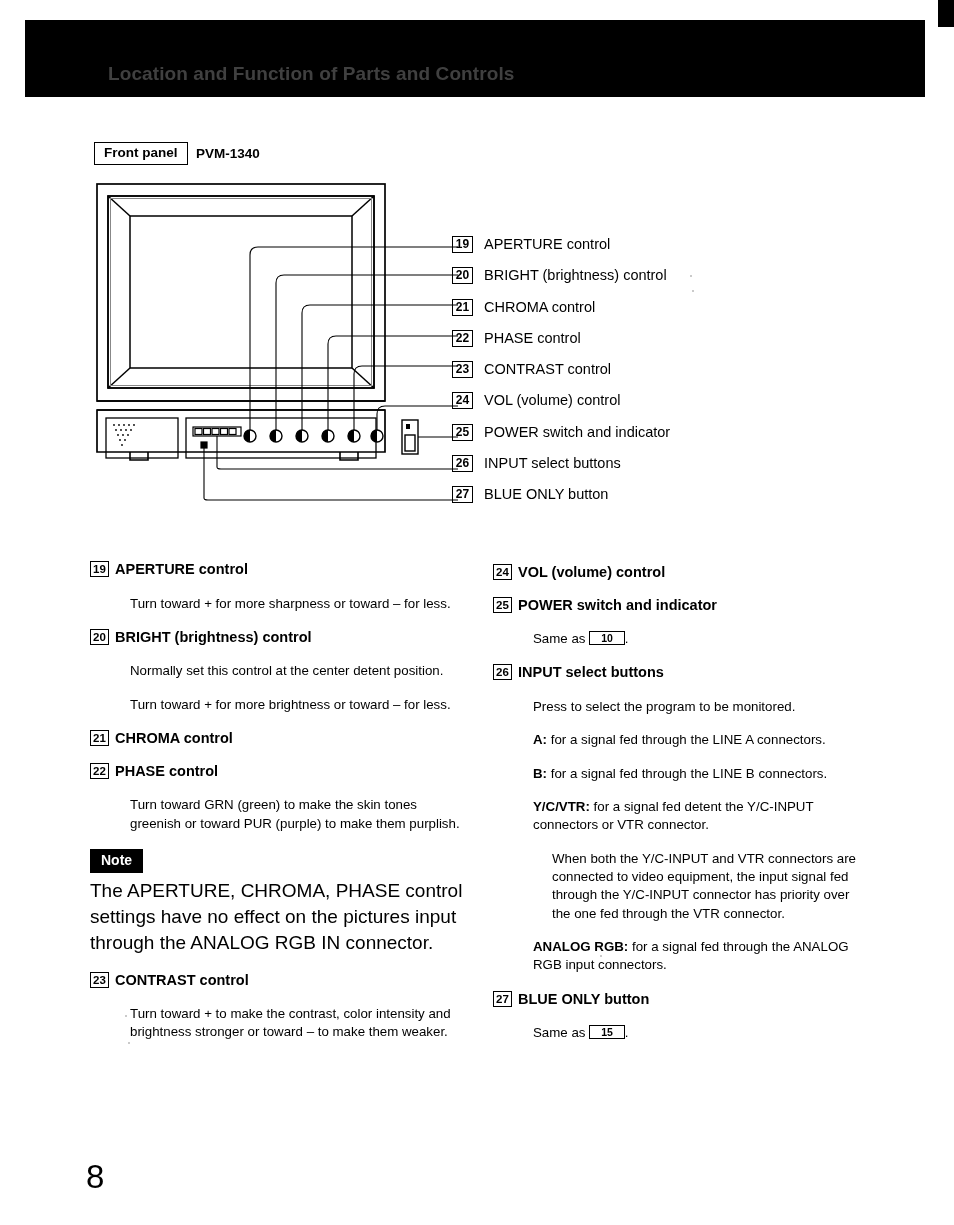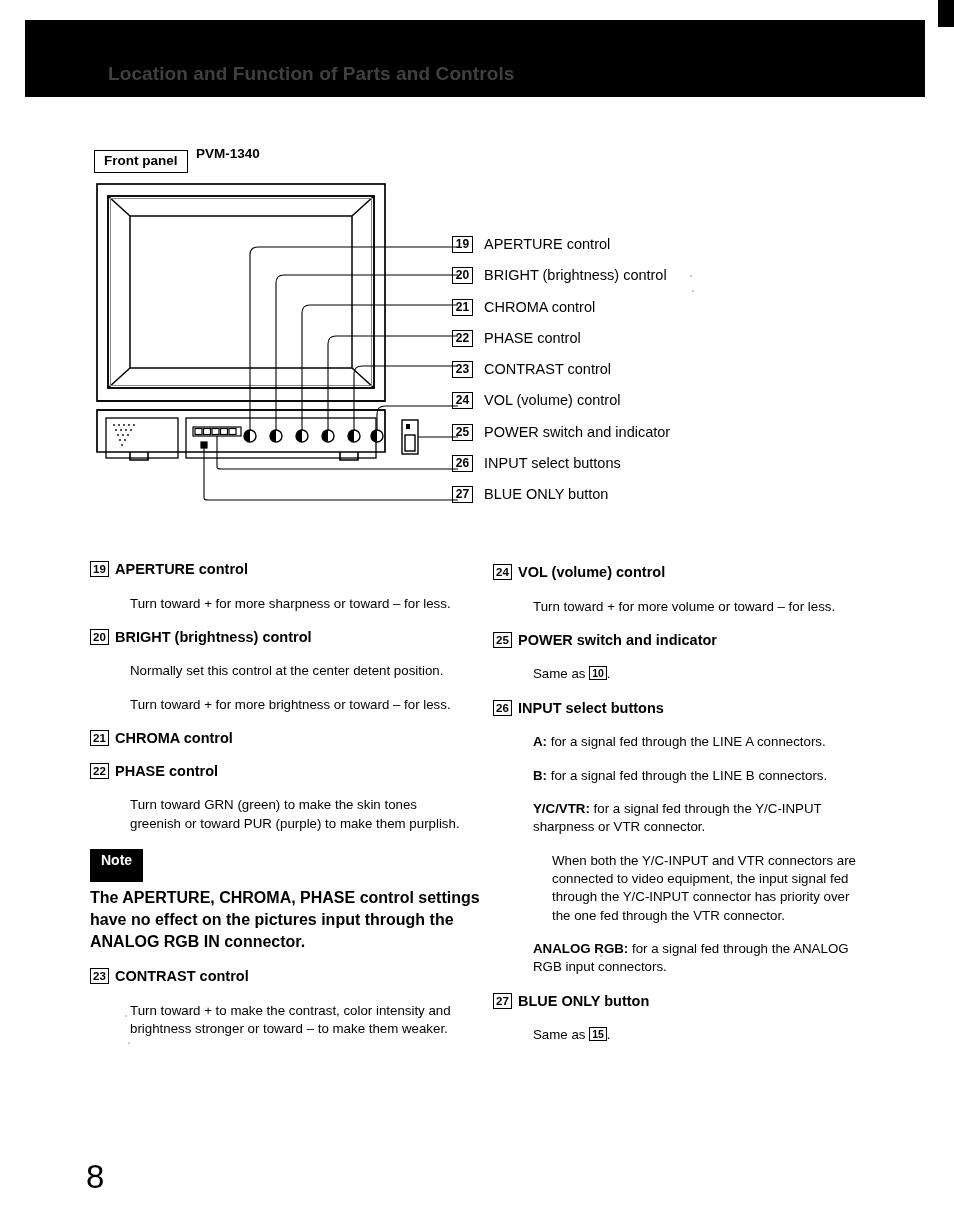--- a/index.html
+++ b/index.html
@@ -40,21 +40,20 @@
 
   
   .fp-box {
     position: absolute;
     left: 94px; top: 142px;
     border: 1.6px solid #000;
     padding: 2px 9px 3px 9px;
     font-size: 13.5px;
     font-weight: bold;
     line-height: 1.15;
-    margin-top: 8px;
   }
   .fp-model {
     position: absolute;
     left: 196px; top: 146px;
     font-size: 13.5px;
     font-weight: bold;
   }
 
   
   .diagram {
@@ -126,41 +125,40 @@
   .entry-body p { margin: 15px; }
   .sub-indent { padding-left: 19px; }
   .bold-lead { font-weight: bold; }
 
   .inline-num {
     display: inline-block;
     border: 1.2px solid #000;
     font-size: 10.5px;
     font-weight: bold;
     line-height: 12px;
-    padding: 0 2px;
+    padding: 0 11px;
     vertical-align: 1px;
     min-width: 15px;
     text-align: left;
   }
 
   
   .note-block { margin: 16px 0 14px 0; }
   .note-badge {
     display: inline-block;
     background: #000;
     color: #fff;
     font-size: 14px;
     font-weight: bold;
-    padding: 2px 11px 12px 11px;
+    padding: 2px 11px 3px 11px;
     margin-bottom: 5px;
   }
   .note-text {
-    font-size: 16px;
+    font-size: 19px;
     line-height: 1.38;
-    font-weight: bold;
   }
 
   
   .page-number {
     position: absolute;
     left: 86px; top: 1158px;
     font-size: 33px;
     font-weight: normal;
   }
 
@@ -394,44 +392,42 @@
 
 </div>
 
 <div class="col col-right">
 
   <div class="entry">
     <div class="entry-head">
       <span class="num">24</span>
       <span>VOL (volume) control</span>
     </div>
-    <div class="entry-body">
-      <p>Turn toward + for more volume or toward – for less.</p>
-    </div>
   </div>
 
   <div class="entry">
     <div class="entry-head">
       <span class="num">25</span>
       <span>POWER switch and indicator</span>
     </div>
     <div class="entry-body">
       <p><span>Same as </span><span class="inline-num">10</span><span>.</span></p>
     </div>
   </div>
 
   <div class="entry">
     <div class="entry-head">
       <span class="num">26</span>
       <span>INPUT select buttons</span>
     </div>
     <div class="entry-body">
+      <p>Press to select the program to be monitored.</p>
       <p><span class="bold-lead">A:</span><span> for a signal fed through the LINE A connectors.</span></p>
       <p><span class="bold-lead">B:</span><span> for a signal fed through the LINE B connectors.</span></p>
-      <p><span class="bold-lead">Y/C/VTR:</span><span> for a signal fed through the Y/C-INPUT sharpness or VTR connector.</span></p>
+      <p><span class="bold-lead">Y/C/VTR:</span><span> for a signal fed detent the Y/C-INPUT connectors or VTR connector.</span></p>
       <p class="sub-indent">When both the Y/C-INPUT and VTR connectors are connected to video equipment, the input signal fed through the Y/C-INPUT connector has priority over the one fed through the VTR connector.</p>
       <p><span class="bold-lead">ANALOG RGB:</span><span> for a signal fed through the ANALOG RGB input connectors.</span></p>
     </div>
   </div>
 
   <div class="entry">
     <div class="entry-head">
       <span class="num">27</span>
       <span>BLUE ONLY button</span>
     </div>

